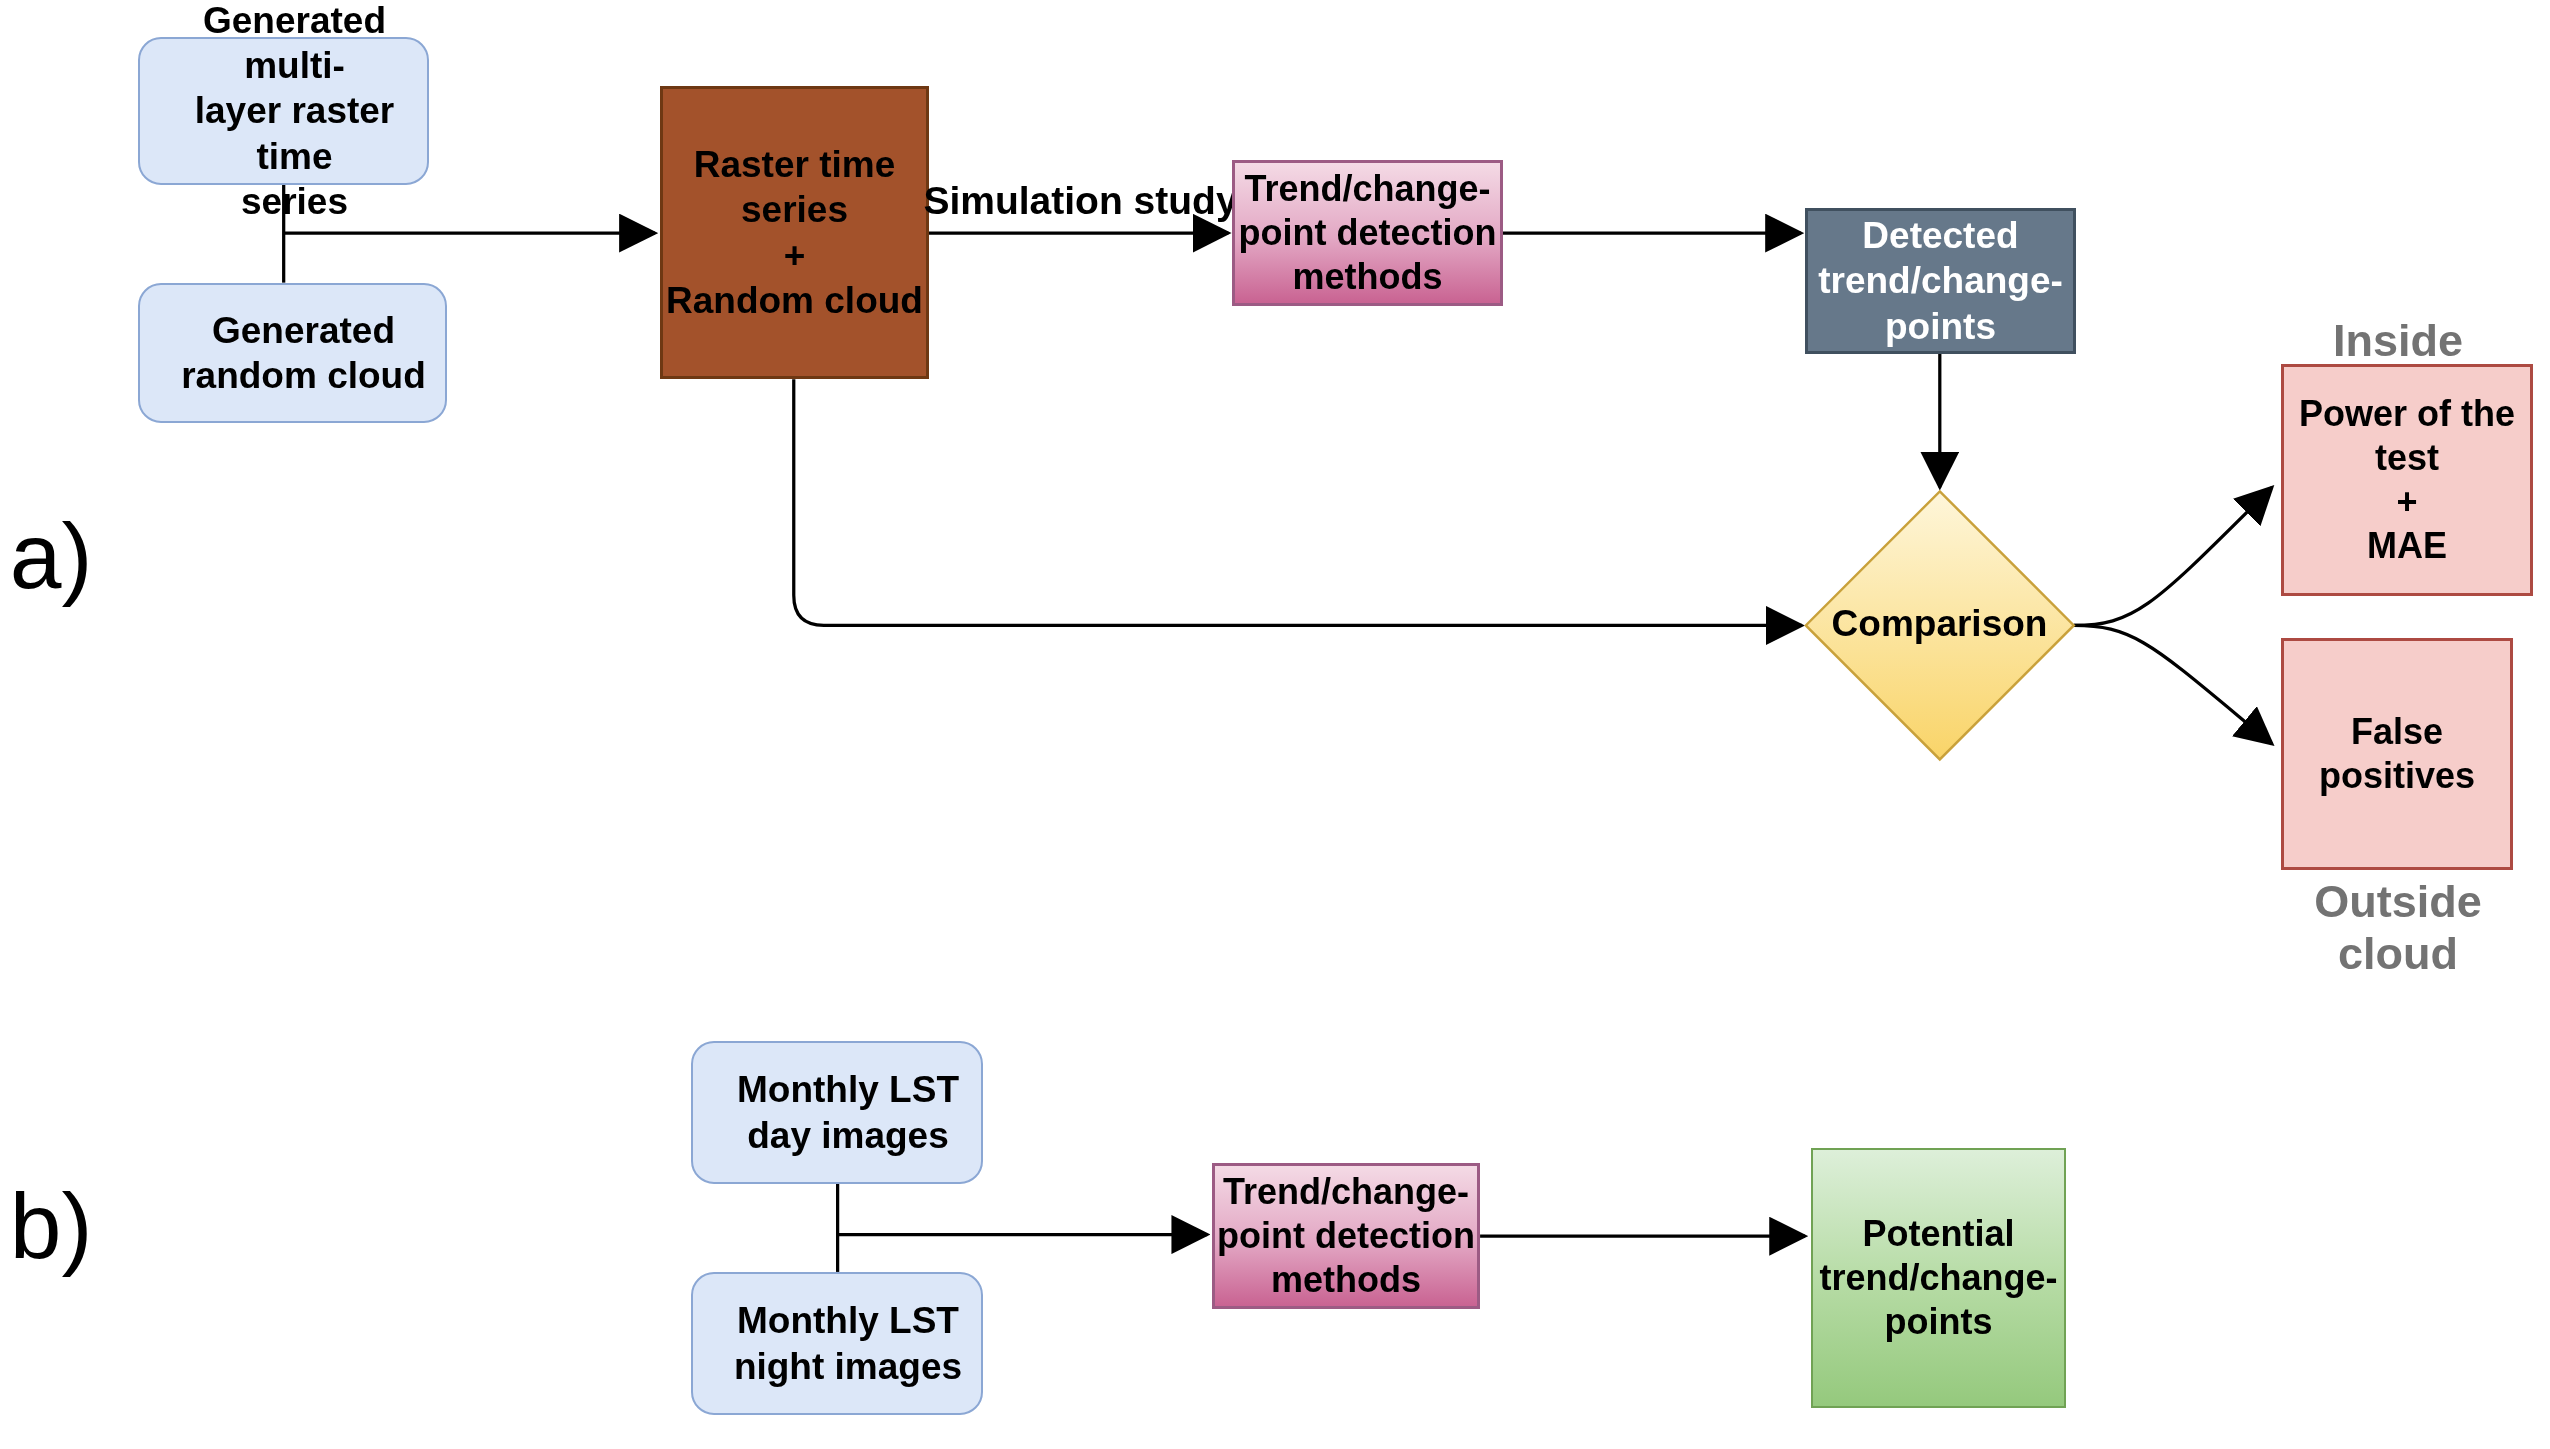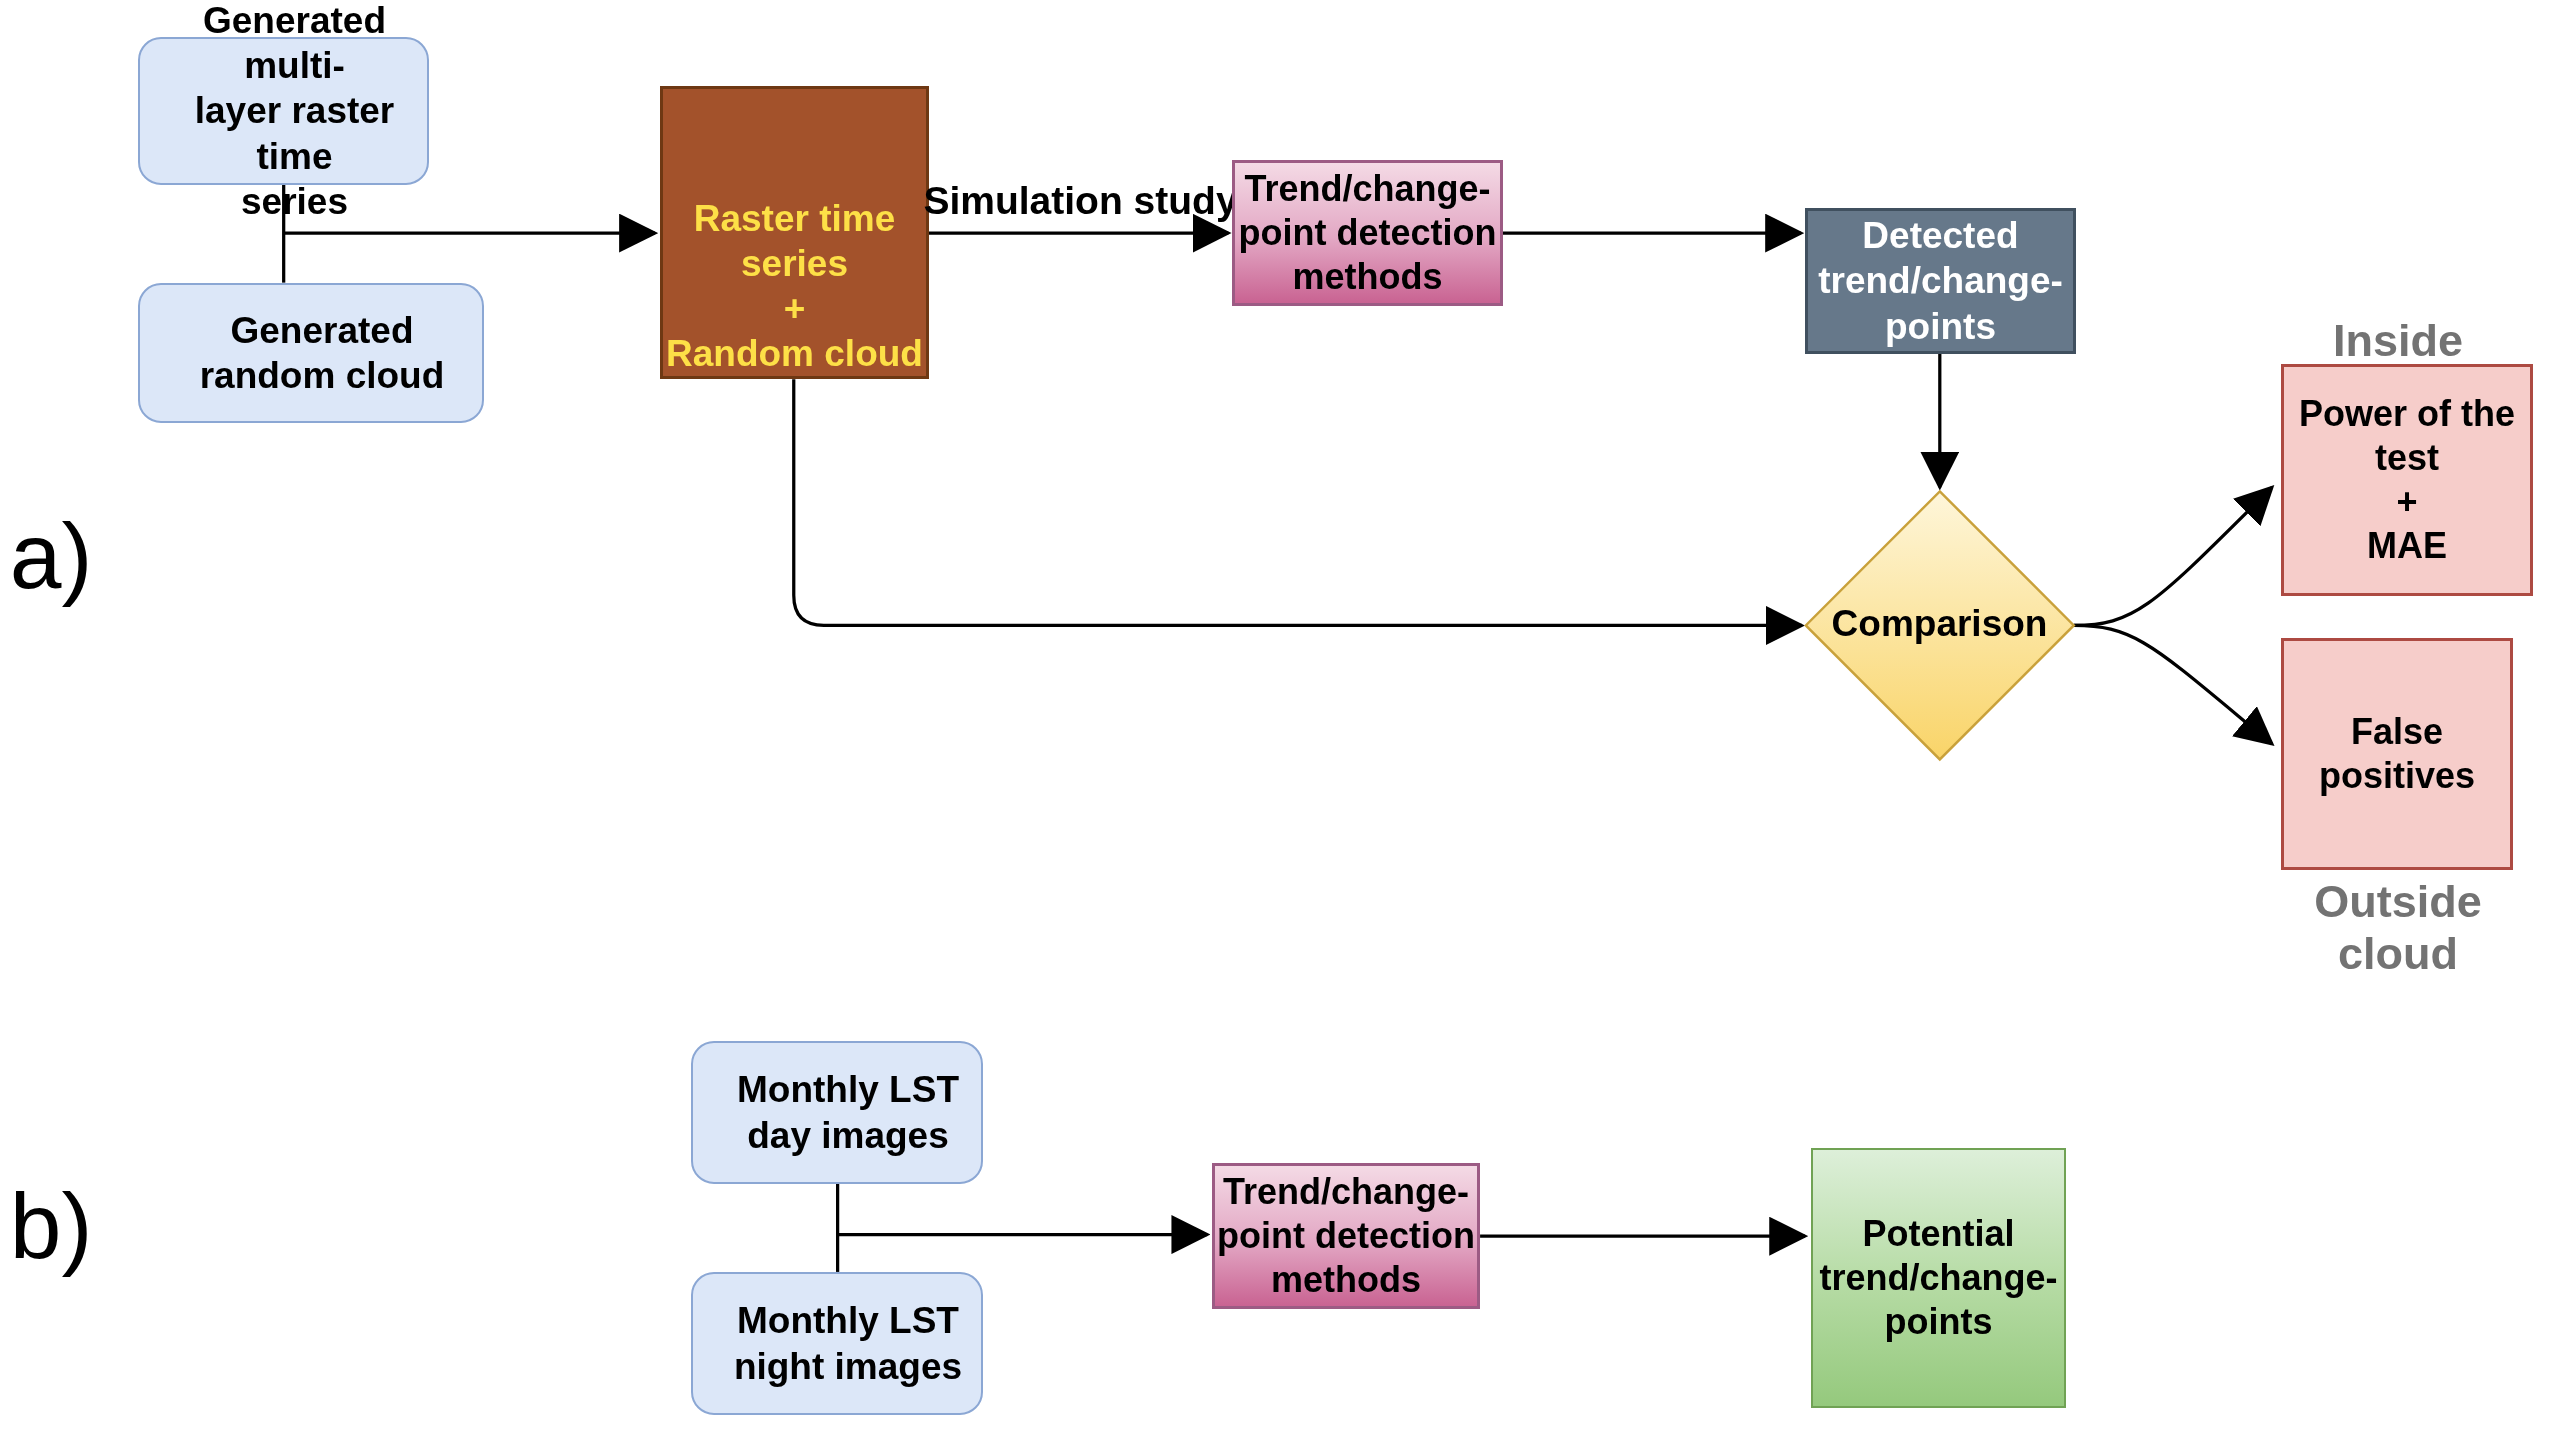--- a/index.html
+++ b/index.html
@@ -14,21 +14,21 @@
   .overlay{position:absolute;left:0;top:0;width:2550px;height:1449px;}
   .edge{stroke:#000;stroke-width:4;fill:none;}
   .node{
     position:absolute;
     display:flex;align-items:center;justify-content:center;
     text-align:center;box-sizing:border-box;
     font-weight:bold;color:#000;
     white-space:pre-line;line-height:1.22;
   }
   .blue{background:#DCE7F8;border:2.4px solid #8BA7D4;border-radius:23px;font-size:37px;padding-left:22px;}
-  .brown{background:#A3522B;border:3.2px solid #6E3813;color:#fde047;font-size:37px;align-items:flex-end;}
+  .brown{background:#A3522B;border:3.2px solid #6E3813;color:#000000;font-size:37px;}
   .pink{background:linear-gradient(180deg,#F4DAE5 0%,#E2A6C3 55%,#C96392 100%);border:3.2px solid #9C5B84;font-size:36px;}
   .slate{background:#66788A;border:3.2px solid #40505F;color:#ffffff;font-size:37px;}
   .red{background:#F6CDCA;border:3.2px solid #AD4A42;font-size:36px;}
   .green{background:linear-gradient(180deg,#DDEFD9 0%,#B7DCA6 50%,#95C97D 100%);border:2.4px solid #70A254;font-size:36px;}
   .ann{position:absolute;font-weight:bold;font-size:45px;text-align:center;color:#737373;white-space:pre-line;}
   .edge-label{position:absolute;font-weight:bold;font-size:39px;text-align:center;color:#000;}
   .panel-label{position:absolute;font-size:93px;font-weight:400;color:#000;line-height:1;}
   .diamond-label{
     position:absolute;left:1830px;top:603px;width:219px;
     font-weight:bold;font-size:37px;text-align:center;color:#000;
@@ -68,21 +68,21 @@
 
   <div class="panel-label" style="left:9.7px;top:510px;">a)</div>
   <div class="panel-label" style="left:9.7px;top:1180px;">b)</div>
 
   <div class="node blue" style="left:138px;top:37px;width:291px;height:148px;">
     <span>Generated multi-
 layer raster time
 series</span>
   </div>
 
-  <div class="node blue" style="left:138px;top:283px;width:346px;height:140px;">
+  <div class="node blue" style="left:138px;top:283px;width:309px;height:140px;">
     <span>Generated
 random cloud</span>
   </div>
 
   <div class="node brown" style="left:660px;top:86px;width:269px;height:293px;">
     <span>Raster time
 series
 +
 Random cloud</span>
   </div>

